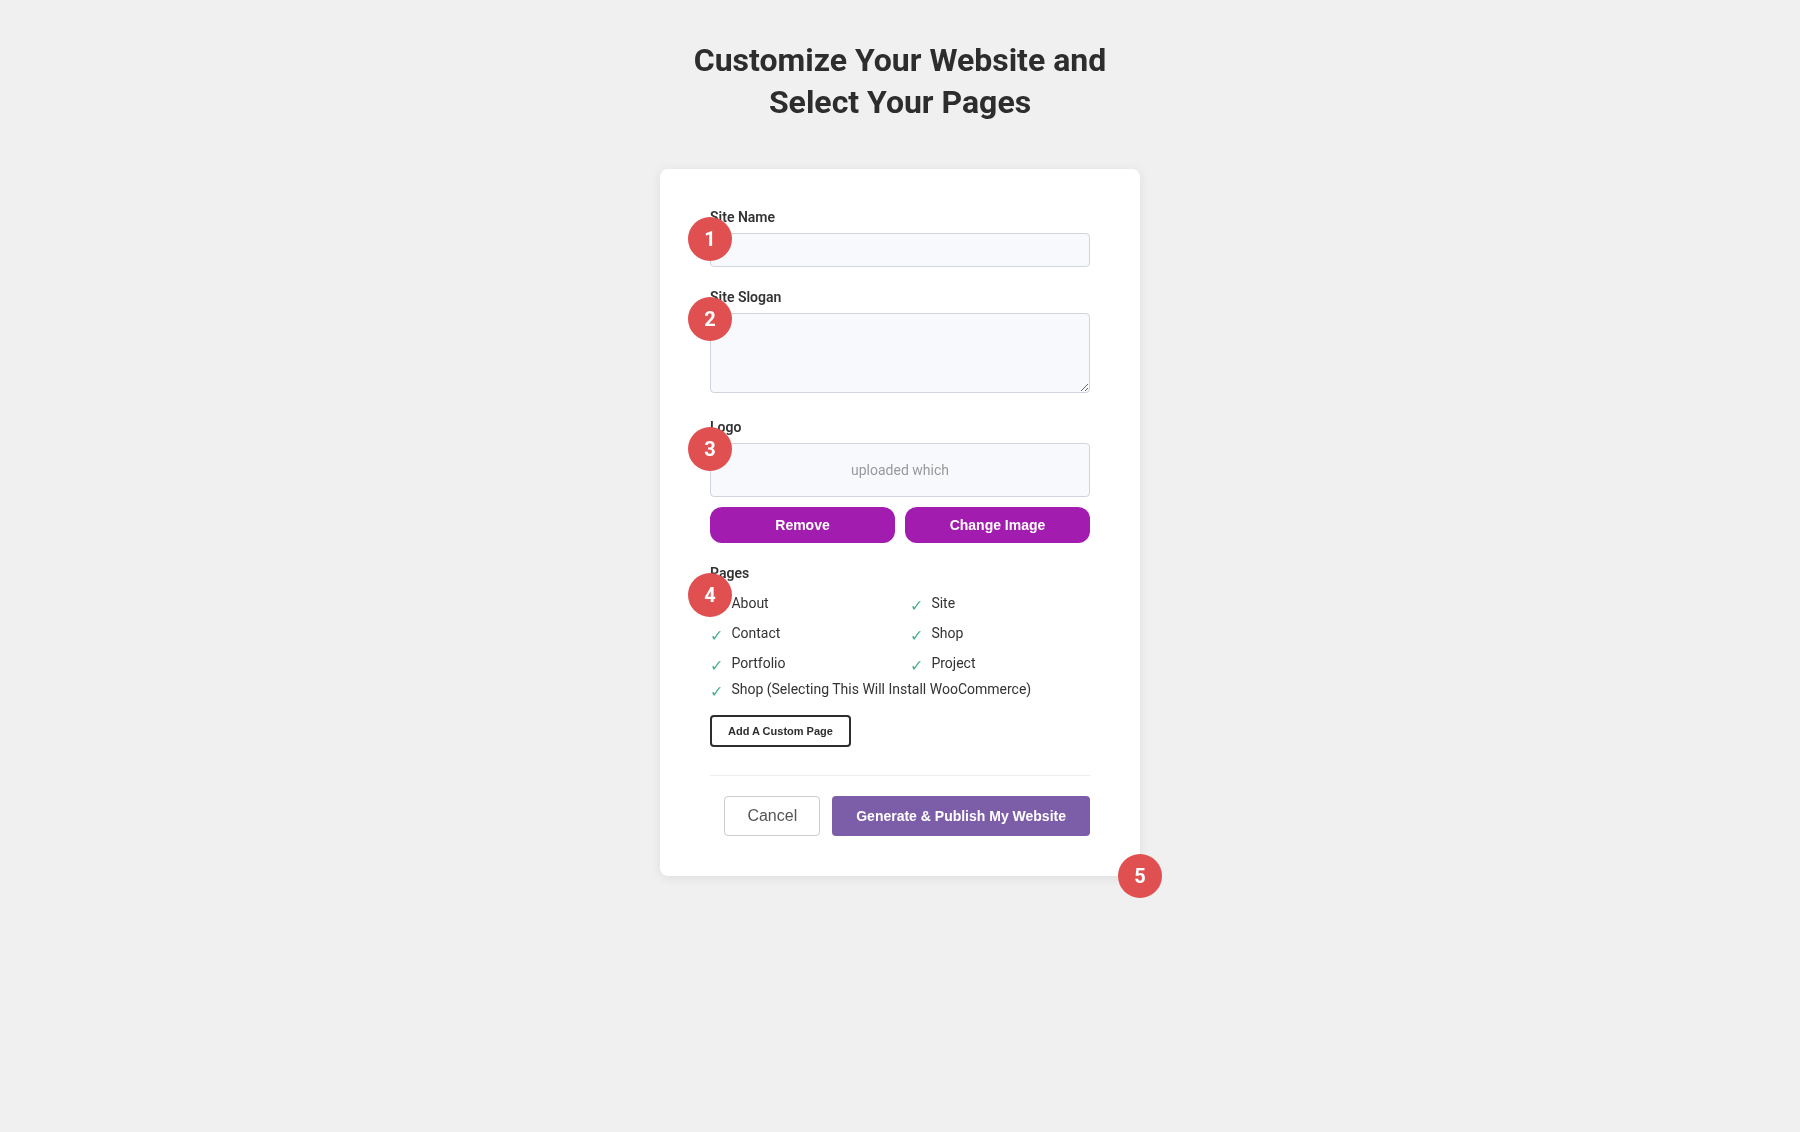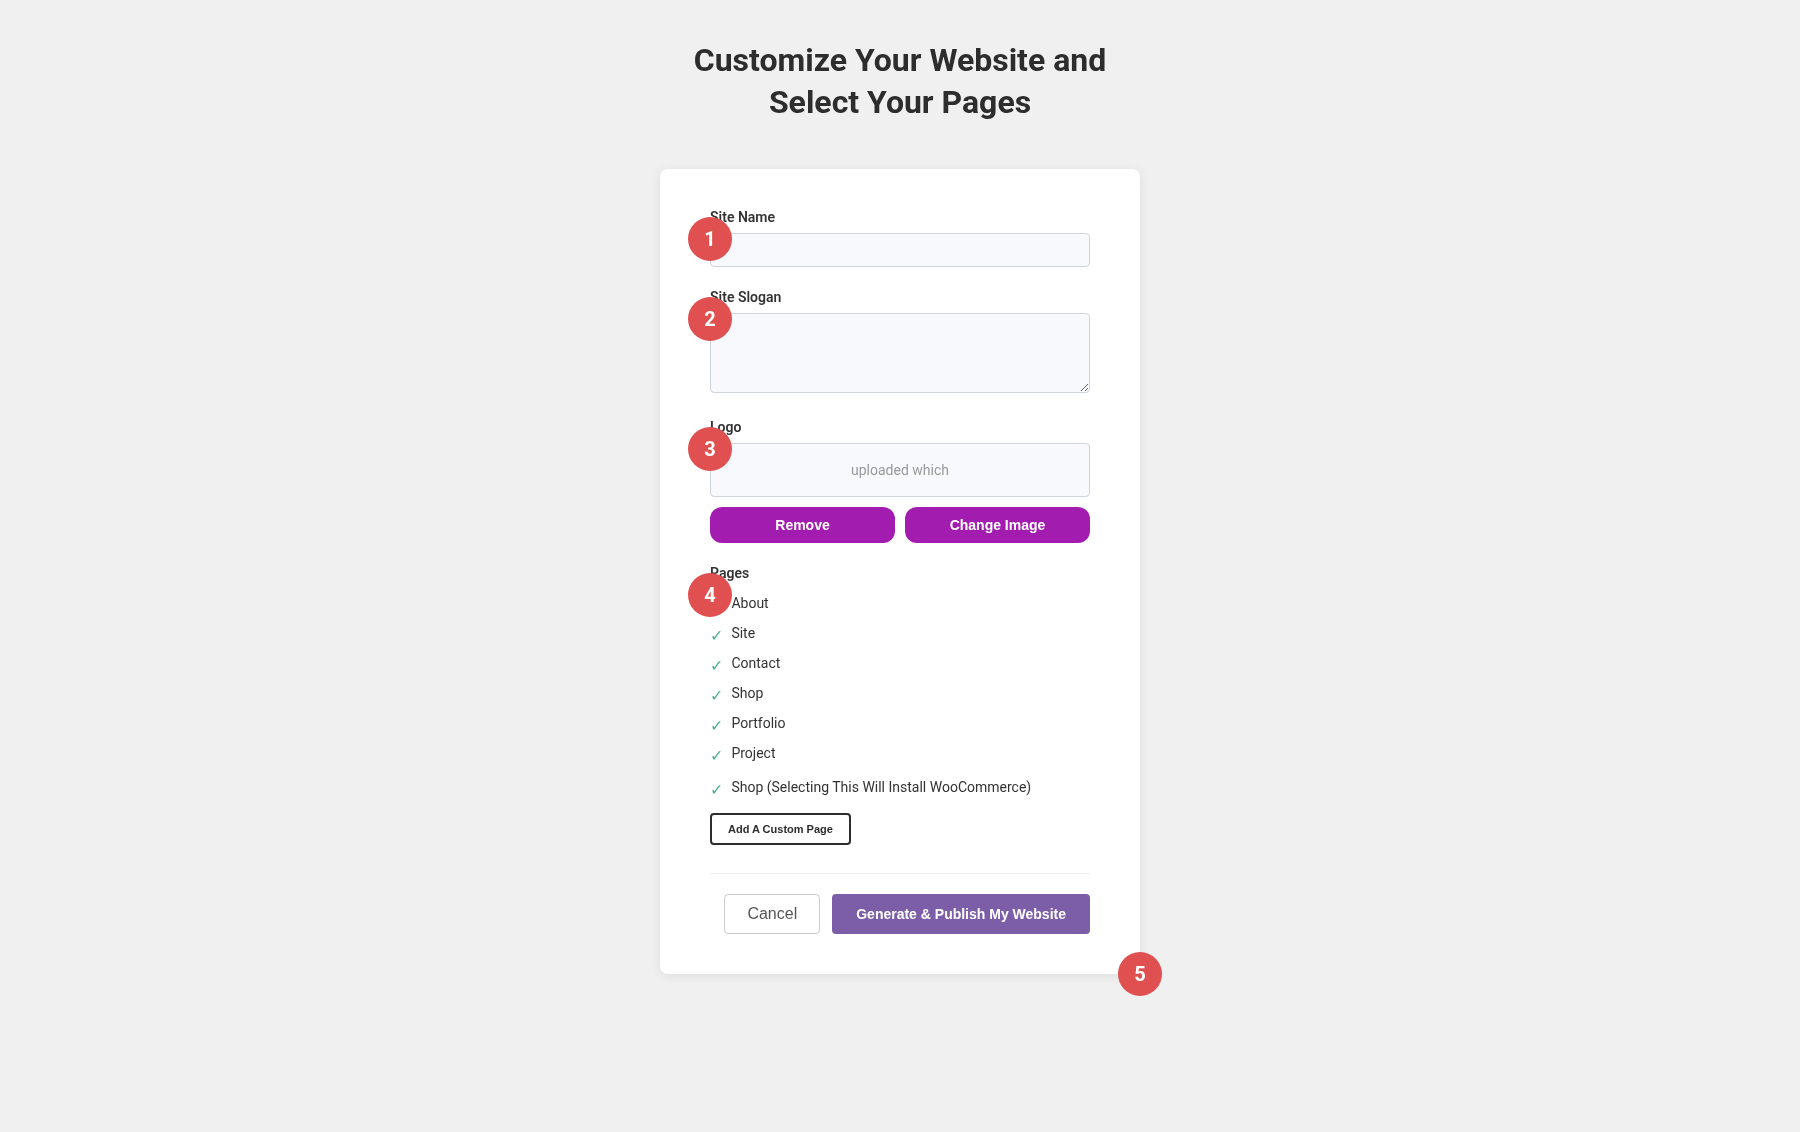--- a/index.html
+++ b/index.html
@@ -135,23 +135,23 @@
     .pages-label {
       font-size: 14px;
       font-weight: 600;
       color: #333;
       margin-bottom: 14px;
       display: block;
     }
 
     .pages-grid {
       display: grid;
-      grid-template-columns: 1fr;
+      grid-template-columns: 1fr 1fr;
       gap: 10px 20px;
-      margin-bottom: 14px;
+      margin-bottom: 6px;
     }
 
     .page-item {
       display: flex;
       align-items: flex-start;
       gap: 8px;
       font-size: 14px;
       color: #333;
     }
 

